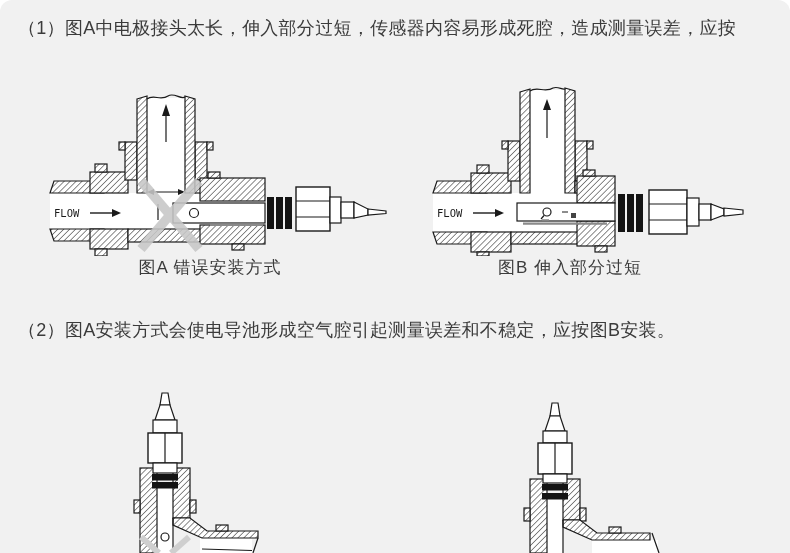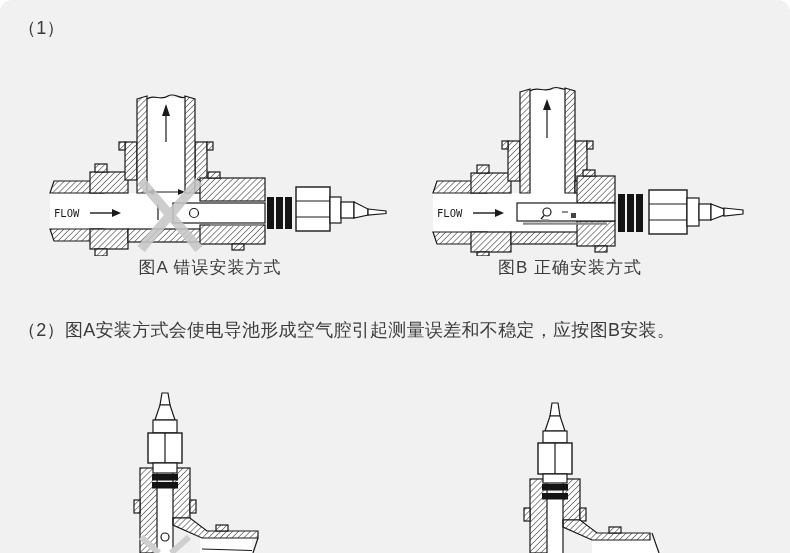--- a/index.html
+++ b/index.html
@@ -25,21 +25,21 @@
     <defs>
       <pattern id="hatch" patternUnits="userSpaceOnUse" width="4.2" height="4.2" patternTransform="rotate(45)">
         <rect width="4.2" height="4.2" fill="#ffffff"></rect>
         <line x1="0" y1="0" x2="0" y2="4.2" stroke="#2b2b2b" stroke-width="1.1"></line>
       </pattern>
     </defs>
   </svg>
 
   <div class="para" style="top:14px;">
     <span class="marker">（1）</span>
-    <span class="ptext"><br></span>
+    <span class="ptext"><span>图A中电极接头太长，伸入部分过短，传感器内容易形成死腔，造成测量误差，应按</span><br></span>
   </div>
 
   <svg class="fig" style="left:42px;top:90px;" width="350" height="166" viewBox="0 0 350 166">
     <g stroke="#1a1a1a" stroke-width="1.2" fill="none">
 
       <rect x="8" y="103" width="150" height="36" fill="#ffffff" stroke="none"></rect>
       <polygon points="105,8 143,8 143,103 105,103" fill="#ffffff" stroke="none"></polygon>
       <rect x="158" y="111" width="65" height="24" fill="#ffffff" stroke="none"></rect>
 
       <g fill="url(#hatch)">
@@ -167,21 +167,21 @@
         <line x1="224" y1="134" x2="262" y2="134"></line>
         <rect x="262" y="112" width="12" height="28" fill="#ffffff"></rect>
         <rect x="274" y="118" width="12" height="16" fill="#ffffff"></rect>
         <polygon points="286,118 299,123 299,129 286,134" fill="#ffffff"></polygon>
         <polygon points="299,122 318,124 318,128 299,130" fill="#ffffff"></polygon>
       </g>
     </g>
   </svg>
 
   <div class="caption" style="left:30px;top:256px;width:360px;">图A 错误安装方式</div>
-  <div class="caption" style="left:410px;top:256px;width:320px;">图B 正确安装方式</div>
+  <div class="caption" style="left:410px;top:256px;width:320px;">图B 伸入部分过短</div>
 
   <div class="para" style="top:316px;">
     <span class="marker">（2）</span>
     <span class="ptext">图A安装方式会使电导池形成空气腔引起测量误差和不稳定，应按图B安装。</span>
   </div>
 
   <svg class="fig" style="left:112px;top:390px;" width="190" height="163" viewBox="0 0 190 163">
     <g stroke="#1a1a1a" stroke-width="1.2" fill="none">
       <rect x="45" y="98" width="16" height="65" fill="#ffffff" stroke="none"></rect>
       <rect x="88" y="148" width="52" height="15" fill="#ffffff" stroke="none"></rect>

